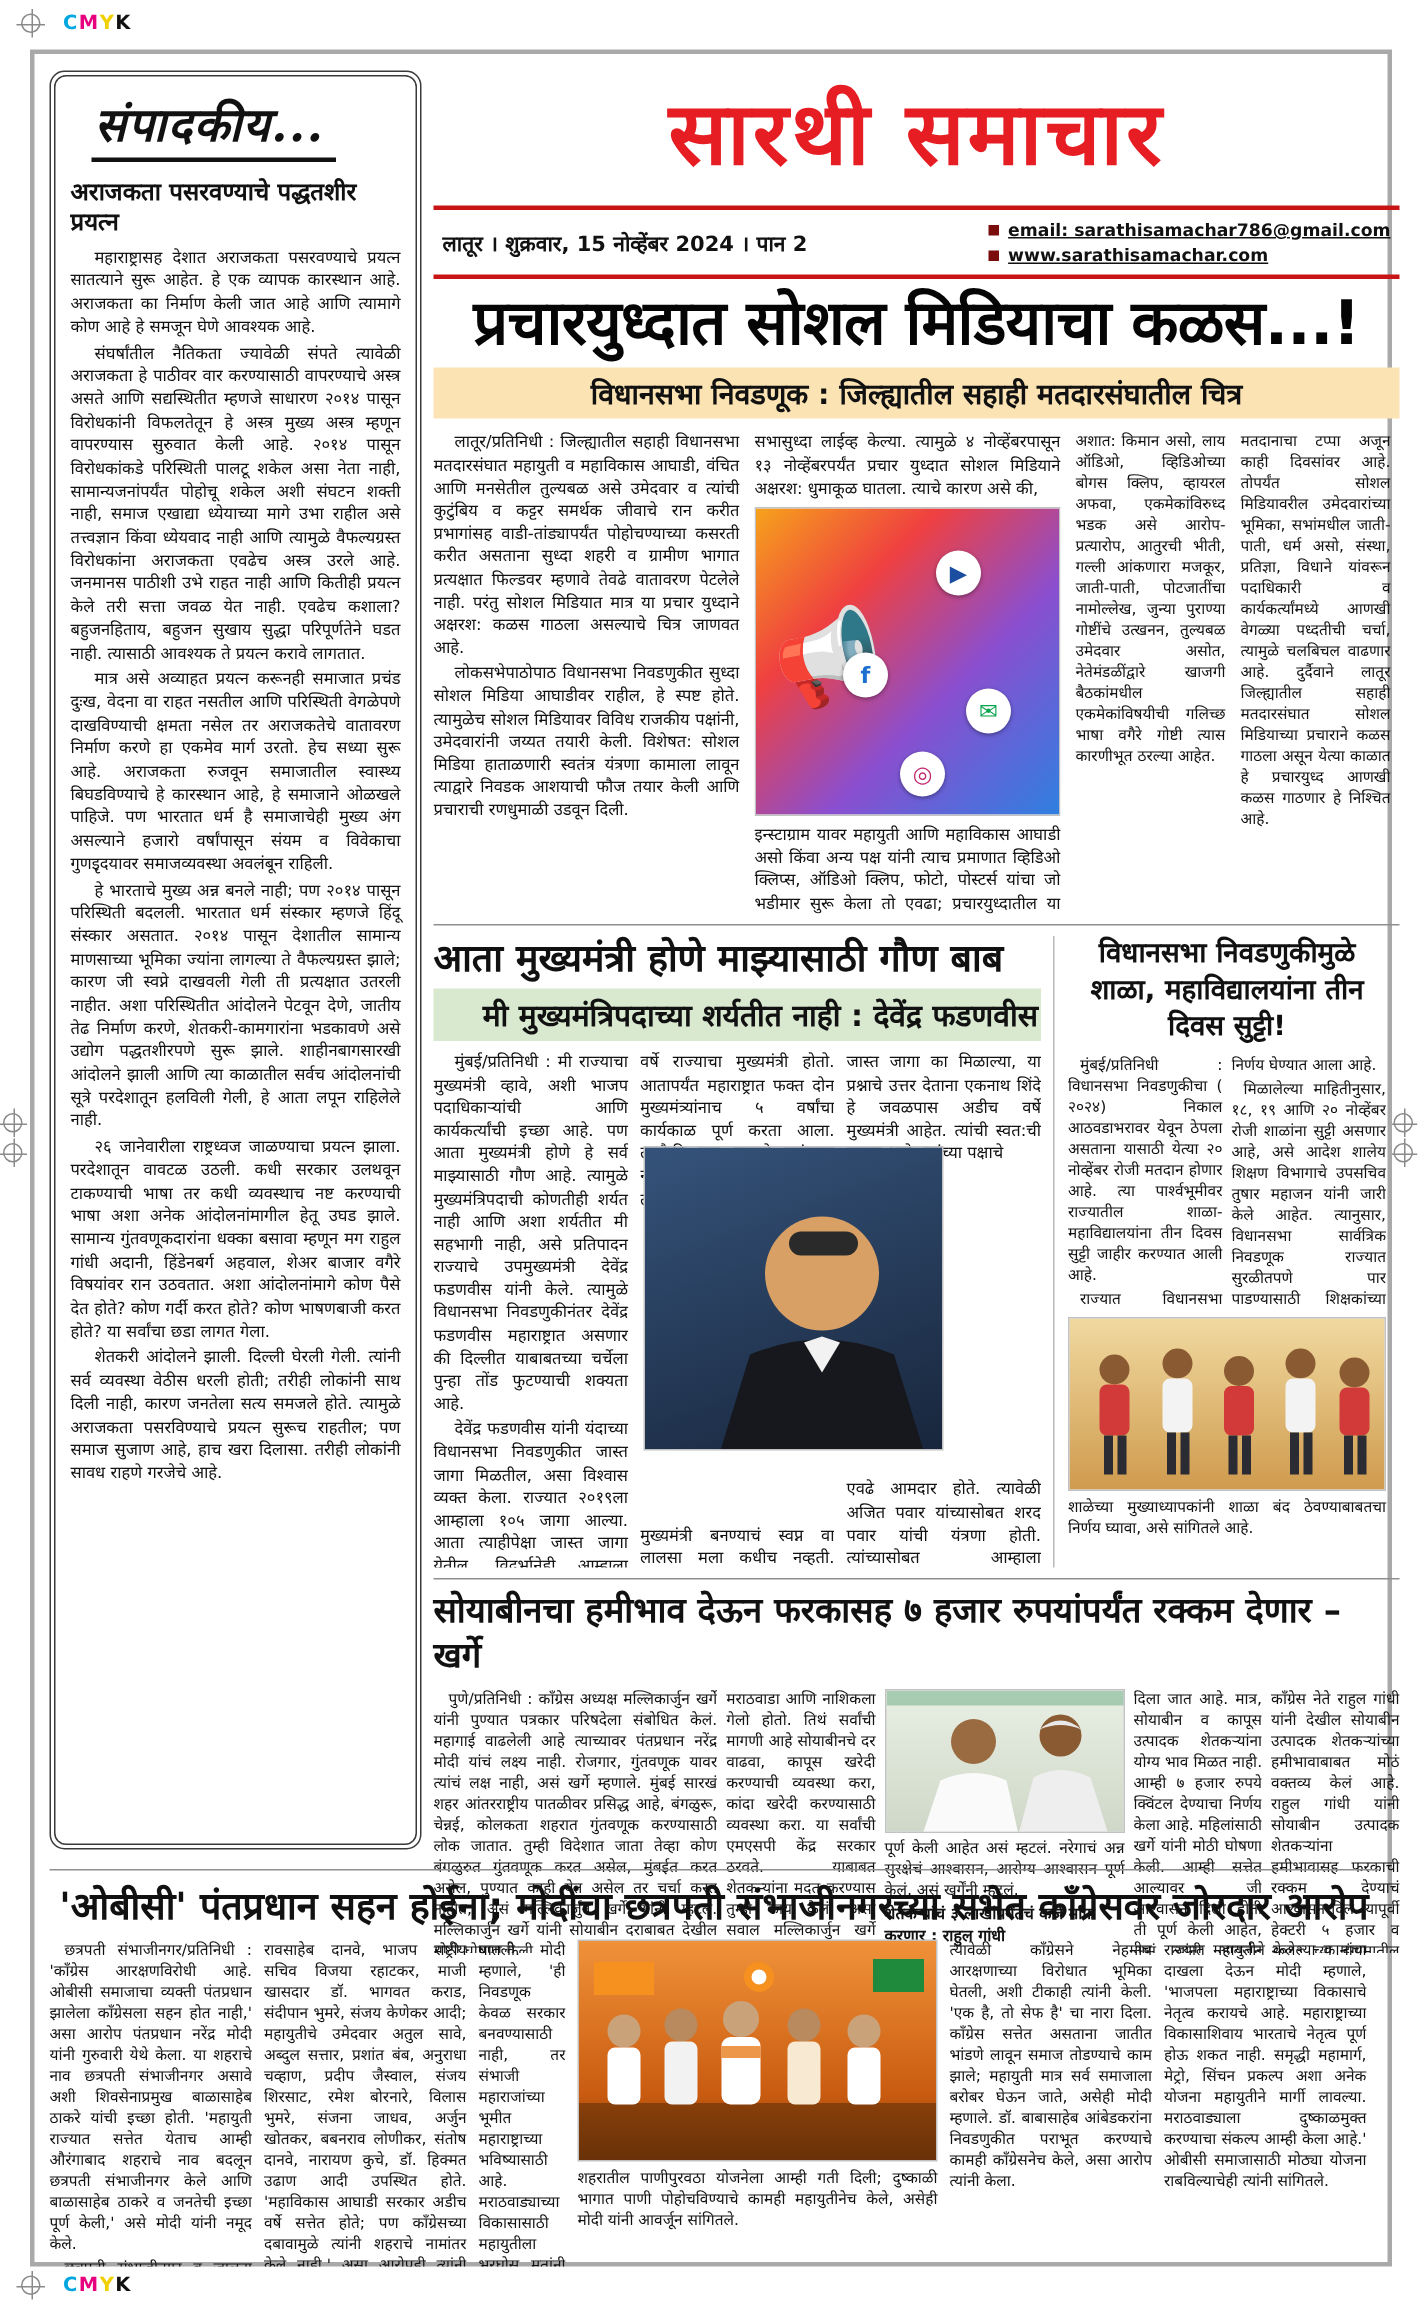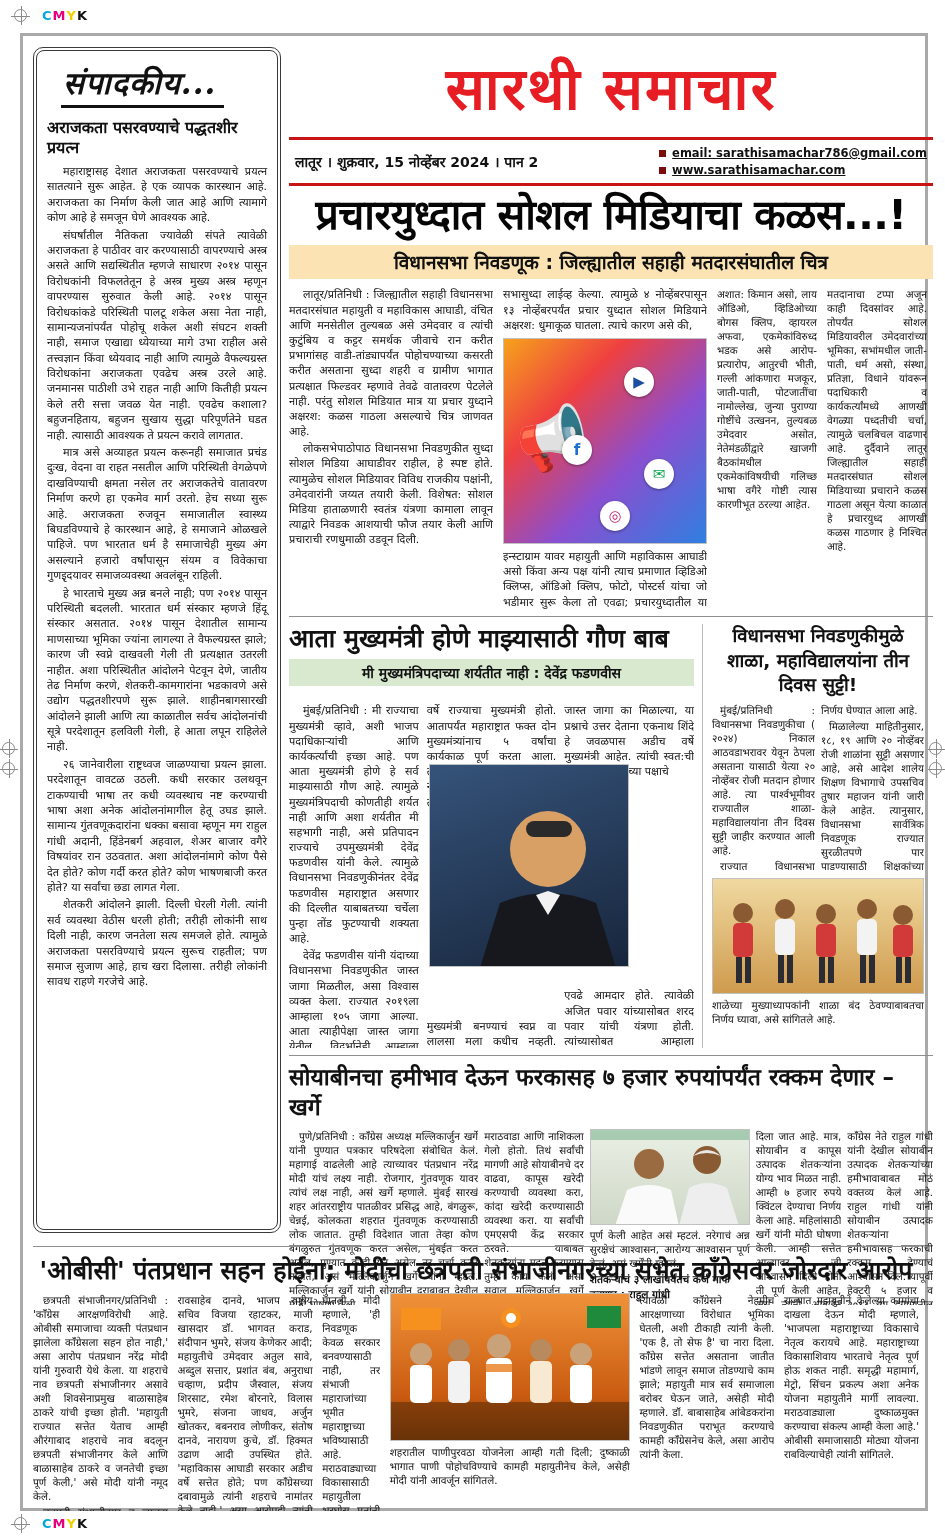--- a/index.html
+++ b/index.html
@@ -44,40 +44,40 @@
   .ncol { width:100px; }
   .photo { border:1px solid #c2c2c2; position:relative; overflow:hidden; }
   .collage { width:204px; height:206px; margin:5px 0; background:linear-gradient(135deg,#f6a21c,#ef4040 30%,#8a4fd0 62%,#2f7fe0); }
   .collage .mega { position:absolute; left:12px; top:60px; font-size:58px; transform:rotate(-12deg); color:#fff; }
   .badge { position:absolute; width:30px; height:30px; border-radius:50%; background:#ffffff; color:#1b4ea0; font-weight:bold; text-align:center; line-height:30px; font-size:15px; box-shadow:0 1px 3px rgba(0,0,0,.4); }
   .divider { border:0; border-top:1px solid #8f8f8f; margin:7px 0; }
   
   .row2 { display:flex; gap:9px; }
   .fadnavis { width:414px; position:relative; border-right:1px solid #b9b9b9; padding-right:8px; }
   .fad-headline { font-size:25px; font-weight:900; line-height:1.2; margin-bottom:5px; }
-  .greenstrip { background:#d8e9d0; font-size:14px; font-weight:bold; text-align:center; padding:4px 2px; margin-bottom:17px; }
+  .greenstrip { background:#d8e9d0; font-size:20px; font-weight:bold; text-align:right; padding:4px 2px; margin-bottom:6px; }
   .fad-cols { display:flex; gap:8px; height:345px; }
   .fad-col { width:132px; }
   .spacer205 { height:207px; }
   .fad-photo { position:absolute; left:140px; top:140px; width:200px; height:203px; background:linear-gradient(160deg,#35537a,#18263c); }
   .school { width:212px; }
   .school-headline { font-size:18.5px; font-weight:900; line-height:1.3; text-align:center; margin-bottom:6px; }
   .school-cols { display:flex; gap:6px; height:170px; }
   .scol { width:103px; }
   .kids { width:212px; height:116px; margin:5px 0 4px 0; background:linear-gradient(180deg,#f0d9a0,#cf9b4e); }
   
   .kharge-headline { font-size:23px; font-weight:900; text-align:left; line-height:1.3; margin:2px 0 6px 0; }
   .kharge-body { display:flex; gap:6px; height:176px; }
   .kcol1{width:190px}.kcol2{width:100px}.kcenter{width:160px}.kcol4{width:86px}.kcol5{width:86px}
   .kharge-photo { width:160px; height:96px; background:linear-gradient(180deg,#e9efe4,#cfd8c8); margin-bottom:3px; }
   .kquote { font-size:10.6px; font-weight:bold; line-height:1.35; margin-top:2px; }
   
   .modi { position:absolute; left:10px; top:1210px; width:886px; }
   .modi-headline { font-size:25px; font-weight:900; text-align:center; line-height:1.25; margin-bottom:7px; border-top:1px solid #8f8f8f; padding-top:8px; }
-  .modi-body { display:flex; gap:8px; height:218px;justify-content:space-between; }
+  .modi-body { display:flex; gap:8px; height:218px; }
   .mcol{width:135px}.mncol{width:58px}.mphoto-block{width:240px}
   .modi-photo { width:240px; height:148px; background:linear-gradient(180deg,#f0923a,#c95b10 70%,#7c3a0a); margin-bottom:4px; }
   svg { display:block; }
 </style>
 </head>
 <body>
 
 <div class="regmark" style="left:14px; top:9px;"></div>
 <div class="cmyk" style="left:42px; top:8px;"><span class="c">C</span><span class="m">M</span><span class="y">Y</span><span class="k">K</span></div>
 <div class="regmark" style="left:2px; top:742px;"></div>

